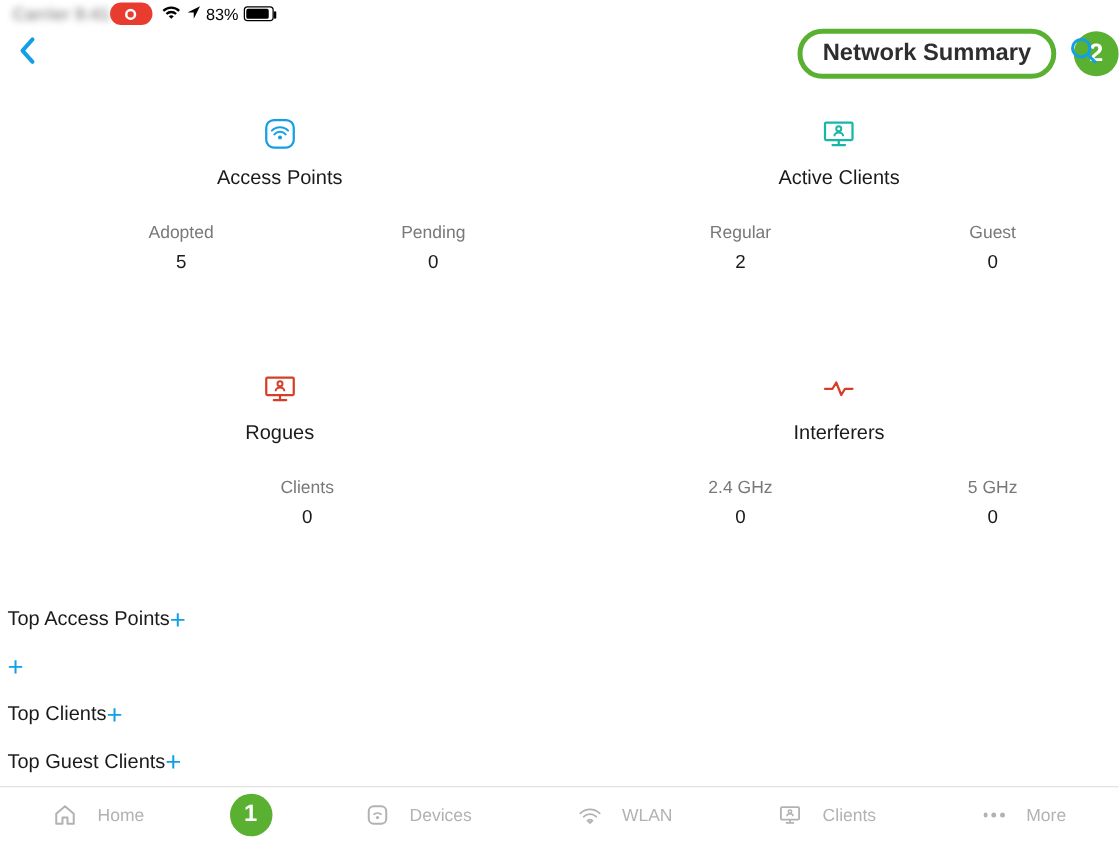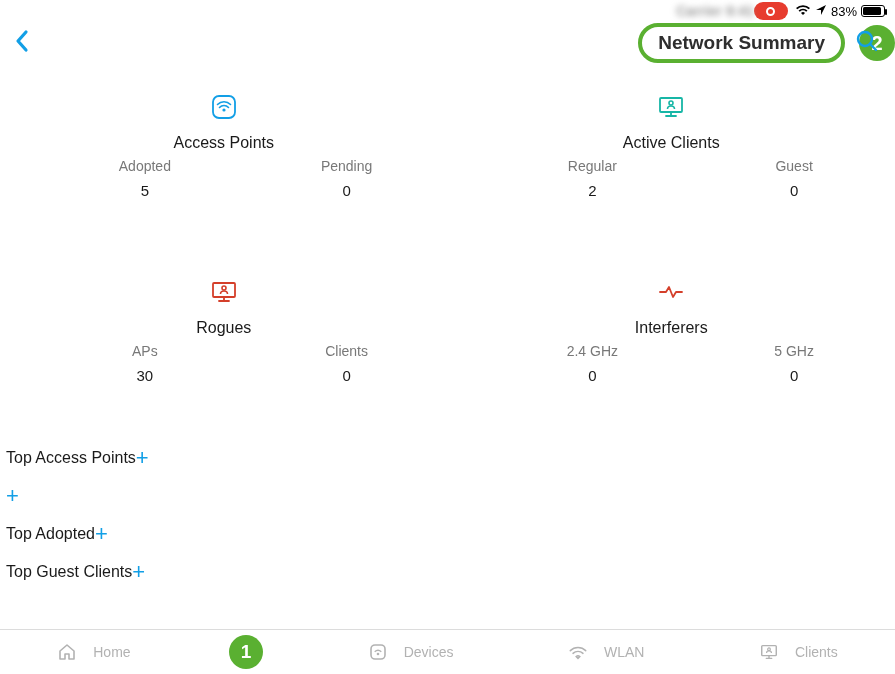--- a/index.html
+++ b/index.html
@@ -11,21 +11,21 @@
     color: #000;
     overflow: hidden;
     position: relative;
   }
   
   .status-bar {
     width: 100%;
     height: 22px;
     display: flex;
     align-items: center;
-    justify-content: flex-end;
+    justify-content: flex-start;
     padding: 0 10px;
     font-size: 13px;
     font-weight: 500;
   }
   .status-left {
     color: #999;
     filter: blur(3px);
     font-size: 14px;
     font-weight: 600;
   }
@@ -151,21 +151,21 @@
   }
   .cell-title {
     font-size: 16px;
     font-weight: 500;
     margin-top: 14px;
     color: #1a1a1a;
   }
   .cell-cols {
     display: flex;
     width: 100%;
-    margin-top: 6px;
+    margin-top: 25px;
     padding-left: 44px;
   }
   .cell-col {
     flex: 1;
     display: flex;
     flex-direction: column;
     align-items: center;
   }
   .col-label {
     font-size: 14px;
@@ -361,24 +361,20 @@
             <rect x="3" y="2" width="22" height="14" rx="1" stroke="#d43f2a" stroke-width="1.8" fill="none"></rect>
             <line x1="9" y1="20" x2="19" y2="20" stroke="#d43f2a" stroke-width="1.8" stroke-linecap="round"></line>
             <line x1="14" y1="16" x2="14" y2="20" stroke="#d43f2a" stroke-width="1.8"></line>
             <circle cx="14" cy="7" r="2" stroke="#d43f2a" stroke-width="1.6" fill="none"></circle>
             <path d="M10.5 13 a3.5 3 0 0 1 7 0" stroke="#d43f2a" stroke-width="1.6" fill="none"></path>
           </svg>
       </div>
       <div class="cell-title">Rogues</div>
       <div class="cell-cols">
         <div class="cell-col">
-          <div class="col-label">APs</div>
-          <div class="col-value">30</div>
-        </div>
-        <div class="cell-col">
           <div class="col-label">Clients</div>
           <div class="col-value">0</div>
         </div>
       </div>
     </div>
 
     <div class="summary-cell">
       <div class="cell-icon">
         <svg width="26" height="16" viewBox="0 0 26 16">
             <path d="M2 8 L8 8 L11 3 L15 13 L18 8 L24 8" stroke="#d43f2a" stroke-width="1.8" fill="none" stroke-linecap="round" stroke-linejoin="round"></path>
@@ -401,21 +397,21 @@
 
 <div class="list-rows">
   <div class="list-row">
     <span>Top Access Points</span>
     <span class="list-plus">+</span>
   </div>
   <div class="list-row">
     <span class="list-plus">+</span>
   </div>
   <div class="list-row">
-    <span>Top Adopted</span>
+    <span>Top Clients</span>
     <span class="list-plus">+</span>
   </div>
   <div class="list-row">
     <span>Top Guest Clients</span>
     <span class="list-plus">+</span>
   </div>
 </div>
 
 <div class="tabbar-divider"></div>
 <div class="tabbar">
@@ -459,14 +455,22 @@
           <rect x="3" y="2" width="16" height="11" rx="1" stroke="#b2b2b2" stroke-width="1.6" fill="none"></rect>
           <line x1="8" y1="16" x2="14" y2="16" stroke="#b2b2b2" stroke-width="1.6" stroke-linecap="round"></line>
           <line x1="11" y1="13" x2="11" y2="16" stroke="#b2b2b2" stroke-width="1.6"></line>
           <circle cx="11" cy="6" r="1.5" stroke="#b2b2b2" stroke-width="1.3" fill="none"></circle>
           <path d="M8.3 10 a2.7 2.2 0 0 1 5.4 0" stroke="#b2b2b2" stroke-width="1.3" fill="none"></path>
         </svg>
     </span>
     <span class="tab-label">Clients</span>
   </div>
 
+  <div class="tab-item">
+    <span class="tab-icon dots">
+        <span></span>
+        <span></span>
+        <span></span>
+      </span>
+    <span class="tab-label">More</span>
+  </div>
 
 </div>
 
 </body></html>

